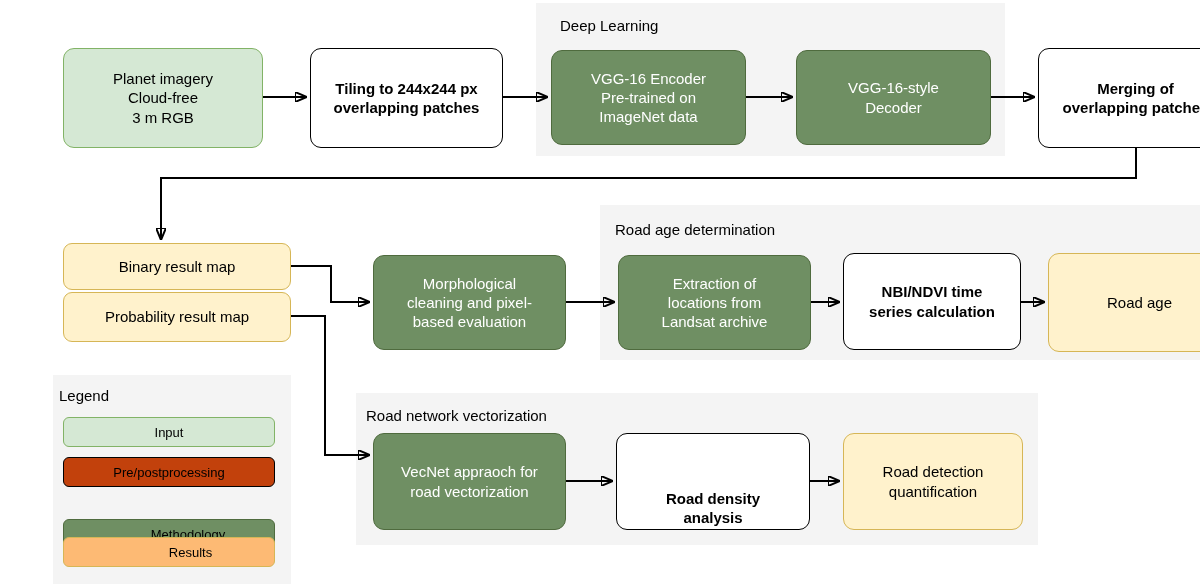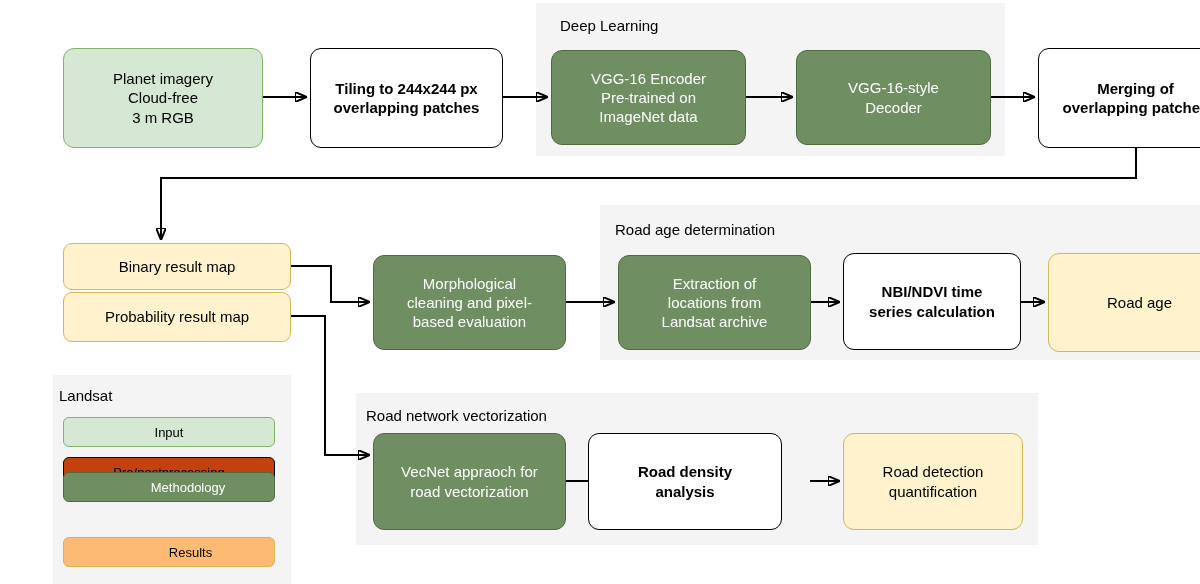--- a/index.html
+++ b/index.html
@@ -60,59 +60,59 @@
   #n-encoder     { left: 503px; top: 50px;  width: 195px; height: 95px; }
   #n-decoder     { left: 748px; top: 50px;  width: 195px; height: 95px; }
   #n-merging     { left: 990px; top: 48px;  width: 195px; height: 100px; }
   #n-binary      { left: 15px;  top: 243px; width: 228px; height: 47px; border-radius: 9px; }
   #n-probability { left: 15px;  top: 292px; width: 228px; height: 50px; border-radius: 9px; }
   #n-morph       { left: 325px; top: 255px; width: 193px; height: 95px; }
   #n-extraction  { left: 570px; top: 255px; width: 193px; height: 95px; }
   #n-nbi         { left: 795px; top: 253px; width: 178px; height: 97px; text-align: center; }
   #n-roadage     { left: 1000px; top: 253px; width: 183px; height: 99px; }
   #n-vecnet      { left: 325px; top: 433px; width: 193px; height: 97px; }
-  #n-density     { left: 540px; top: 433px; width: 194px; height: 97px; }
+  #n-density     { left: 568px; top: 433px; width: 194px; height: 97px; align-items: flex-end; }
   #n-detection   { left: 795px; top: 433px; width: 180px; height: 97px; }
 
   
   .legend-box {
     position: absolute;
     z-index: 3;
     left: 15px;
     width: 212px;
     height: 30px;
     display: flex;
     align-items: center;
     justify-content: center;
     font-size: 13px;
     border-radius: 6px;
     border: 1.7px solid #000;
     box-sizing: border-box;
   }
   #lg-input       { top: 417px; background: #d5e8d4; border-color: #82b366; }
   #lg-process     { top: 457px; background: #c2410c; border-color: #000000; }
-  #lg-methodology { top: 472px; background: #6f8f63; border-color: #4f6b3e; color: #ffffff; padding-left: 38px; }
+  #lg-methodology { top: 519px; background: #6f8f63; border-color: #4f6b3e; color: #000000; padding-left: 38px; }
   #lg-results     { top: 537px; background: #fdba74; border-color: #d6b656; padding-left: 43px; }
 </style>
 </head>
 <body>
 
 <div class="canvas">
 
   <div class="section" id="sec-deep">
     <div class="section-label">Deep Learning</div>
   </div>
   <div class="section" id="sec-roadage">
     <div class="section-label">Road age determination</div>
   </div>
   <div class="section" id="sec-roadnet">
     <div class="section-label">Road network vectorization</div>
   </div>
   <div class="section" id="sec-legend">
-    <div class="section-label">Landsat</div>
+    <div class="section-label">Legend</div>
   </div>
 
   <svg class="connectors" width="1200" height="584" aria-hidden="true">
     <defs>
       <marker id="arrow" viewBox="0 0 12 10" refX="11" refY="5" markerWidth="12" markerHeight="10" markerUnits="userSpaceOnUse" orient="auto-start-reverse">
         <path d="M0,0 L12,5 L0,10 z" fill="#000" stroke="none"></path>
       </marker>
     </defs>
     <path d="M215,97 H258" marker-end="url(#arrow)"></path>
     <path d="M455,97 H499" marker-end="url(#arrow)"></path>

